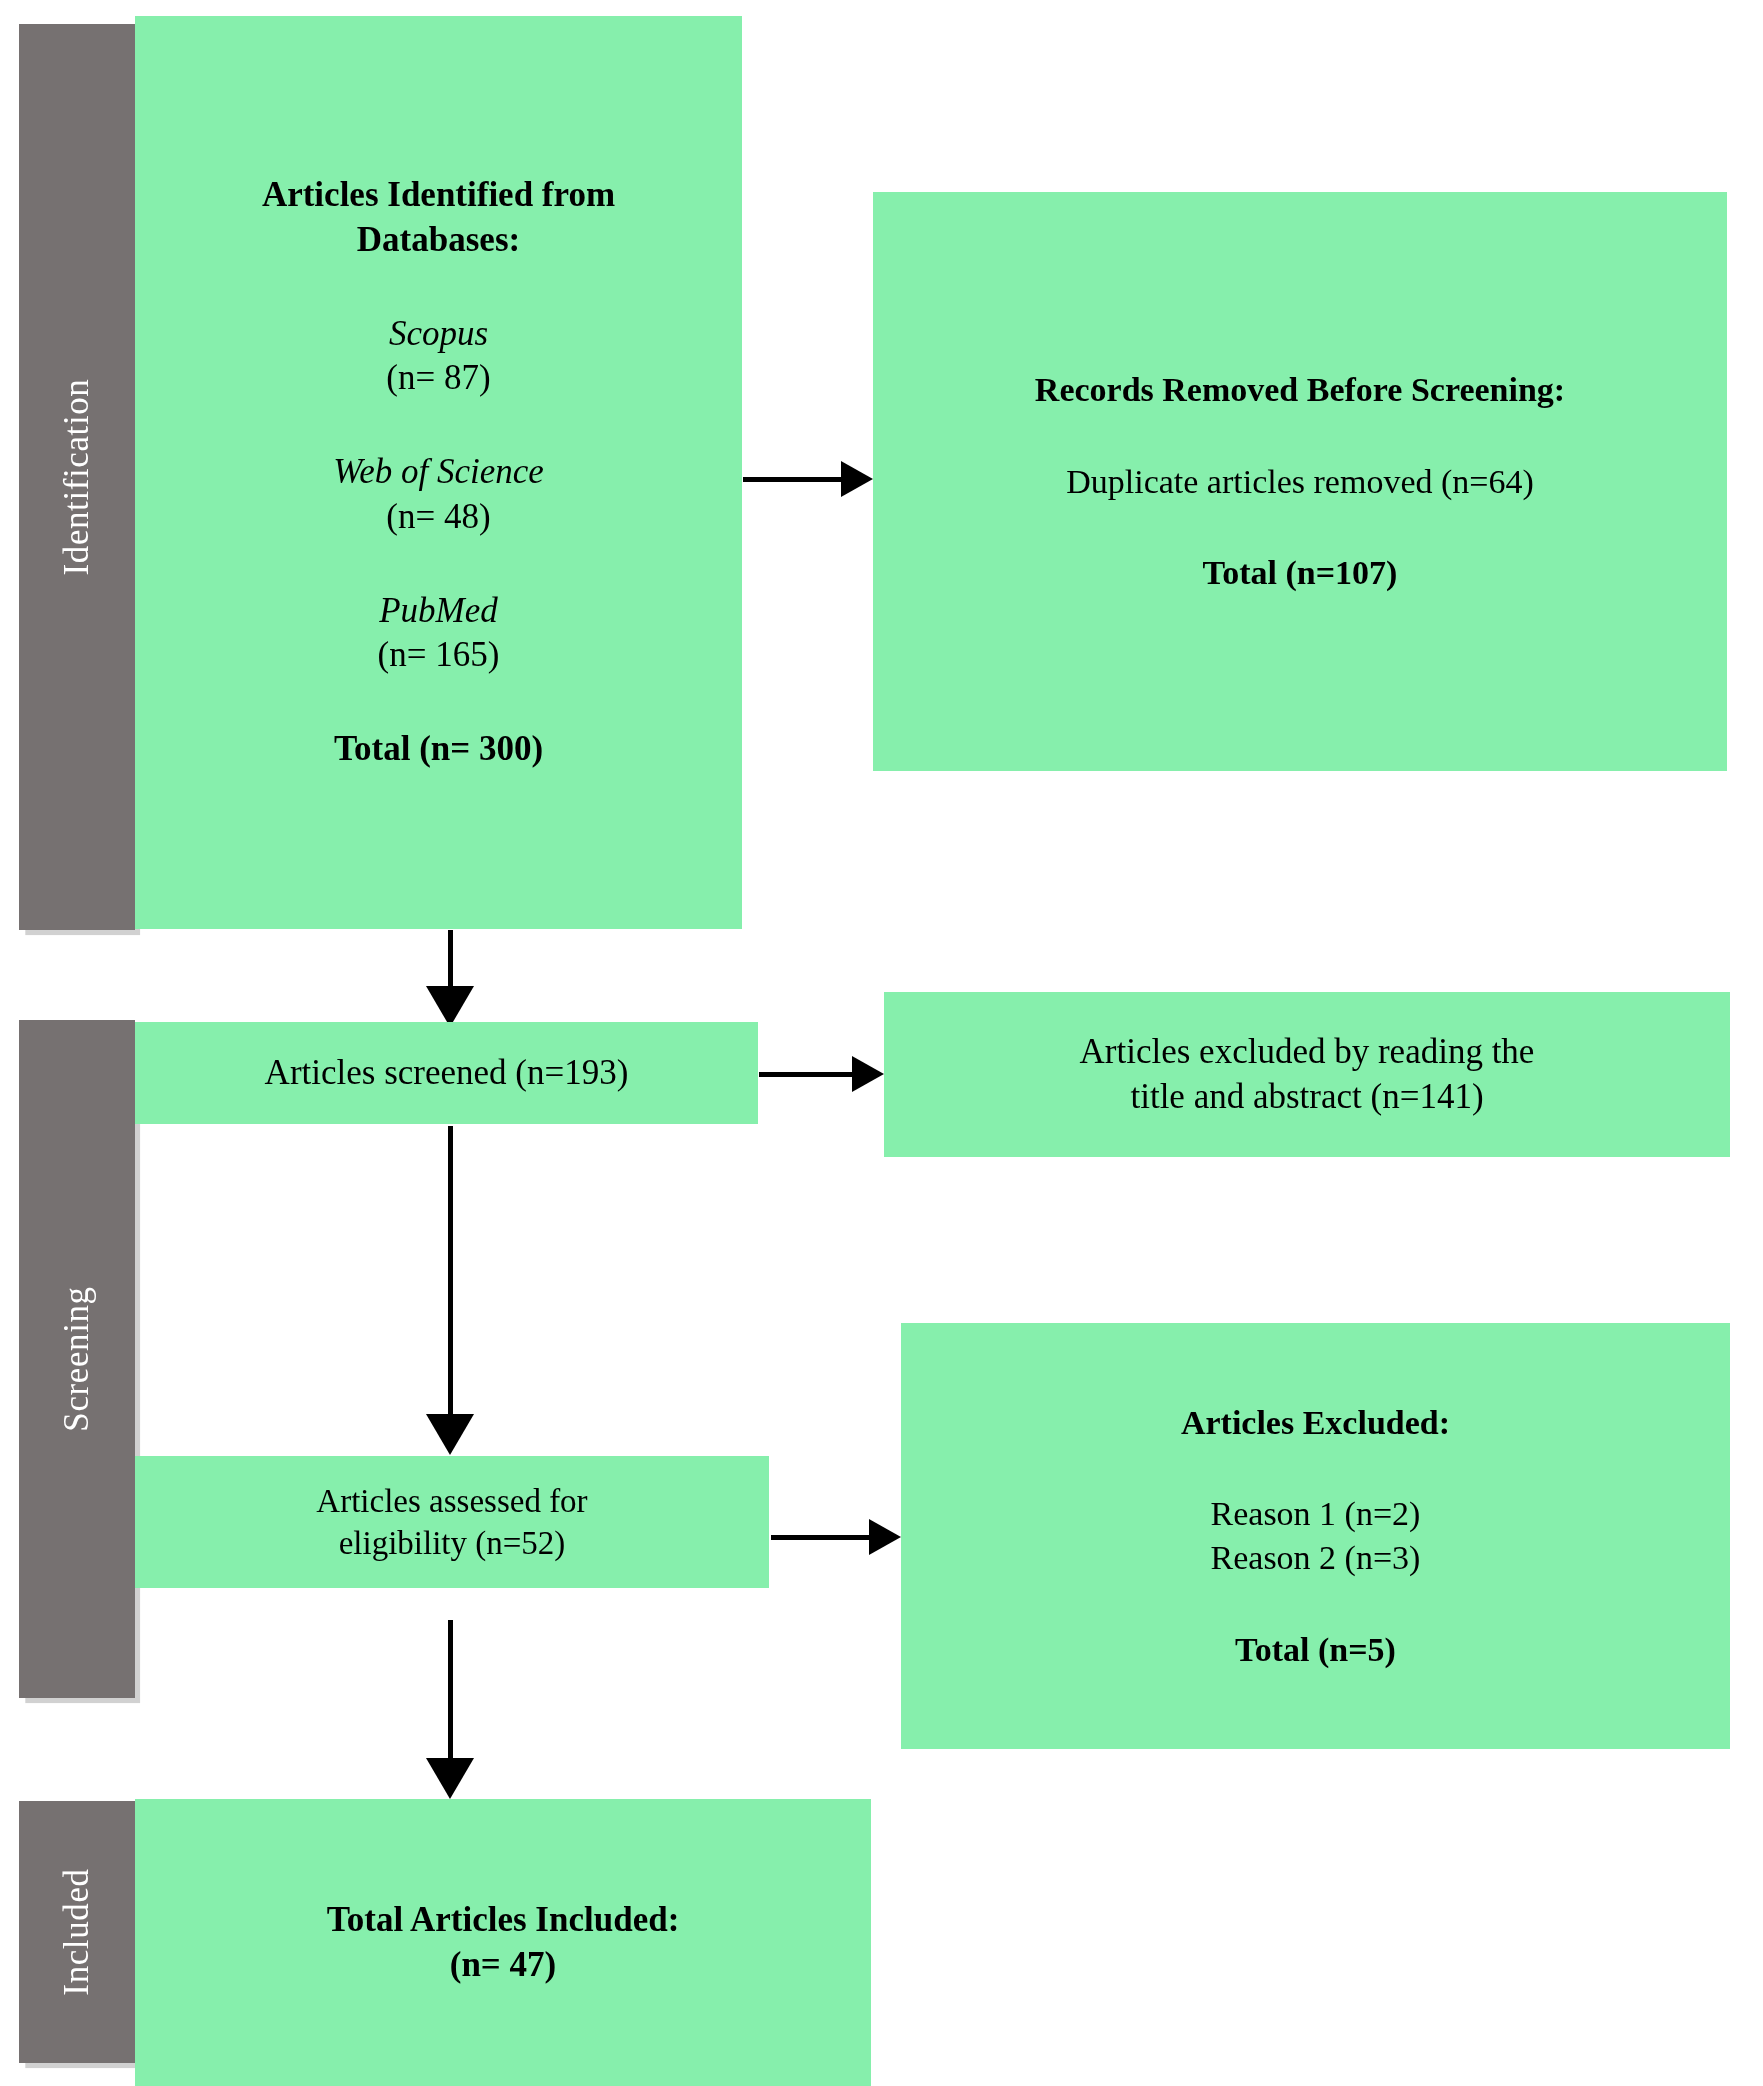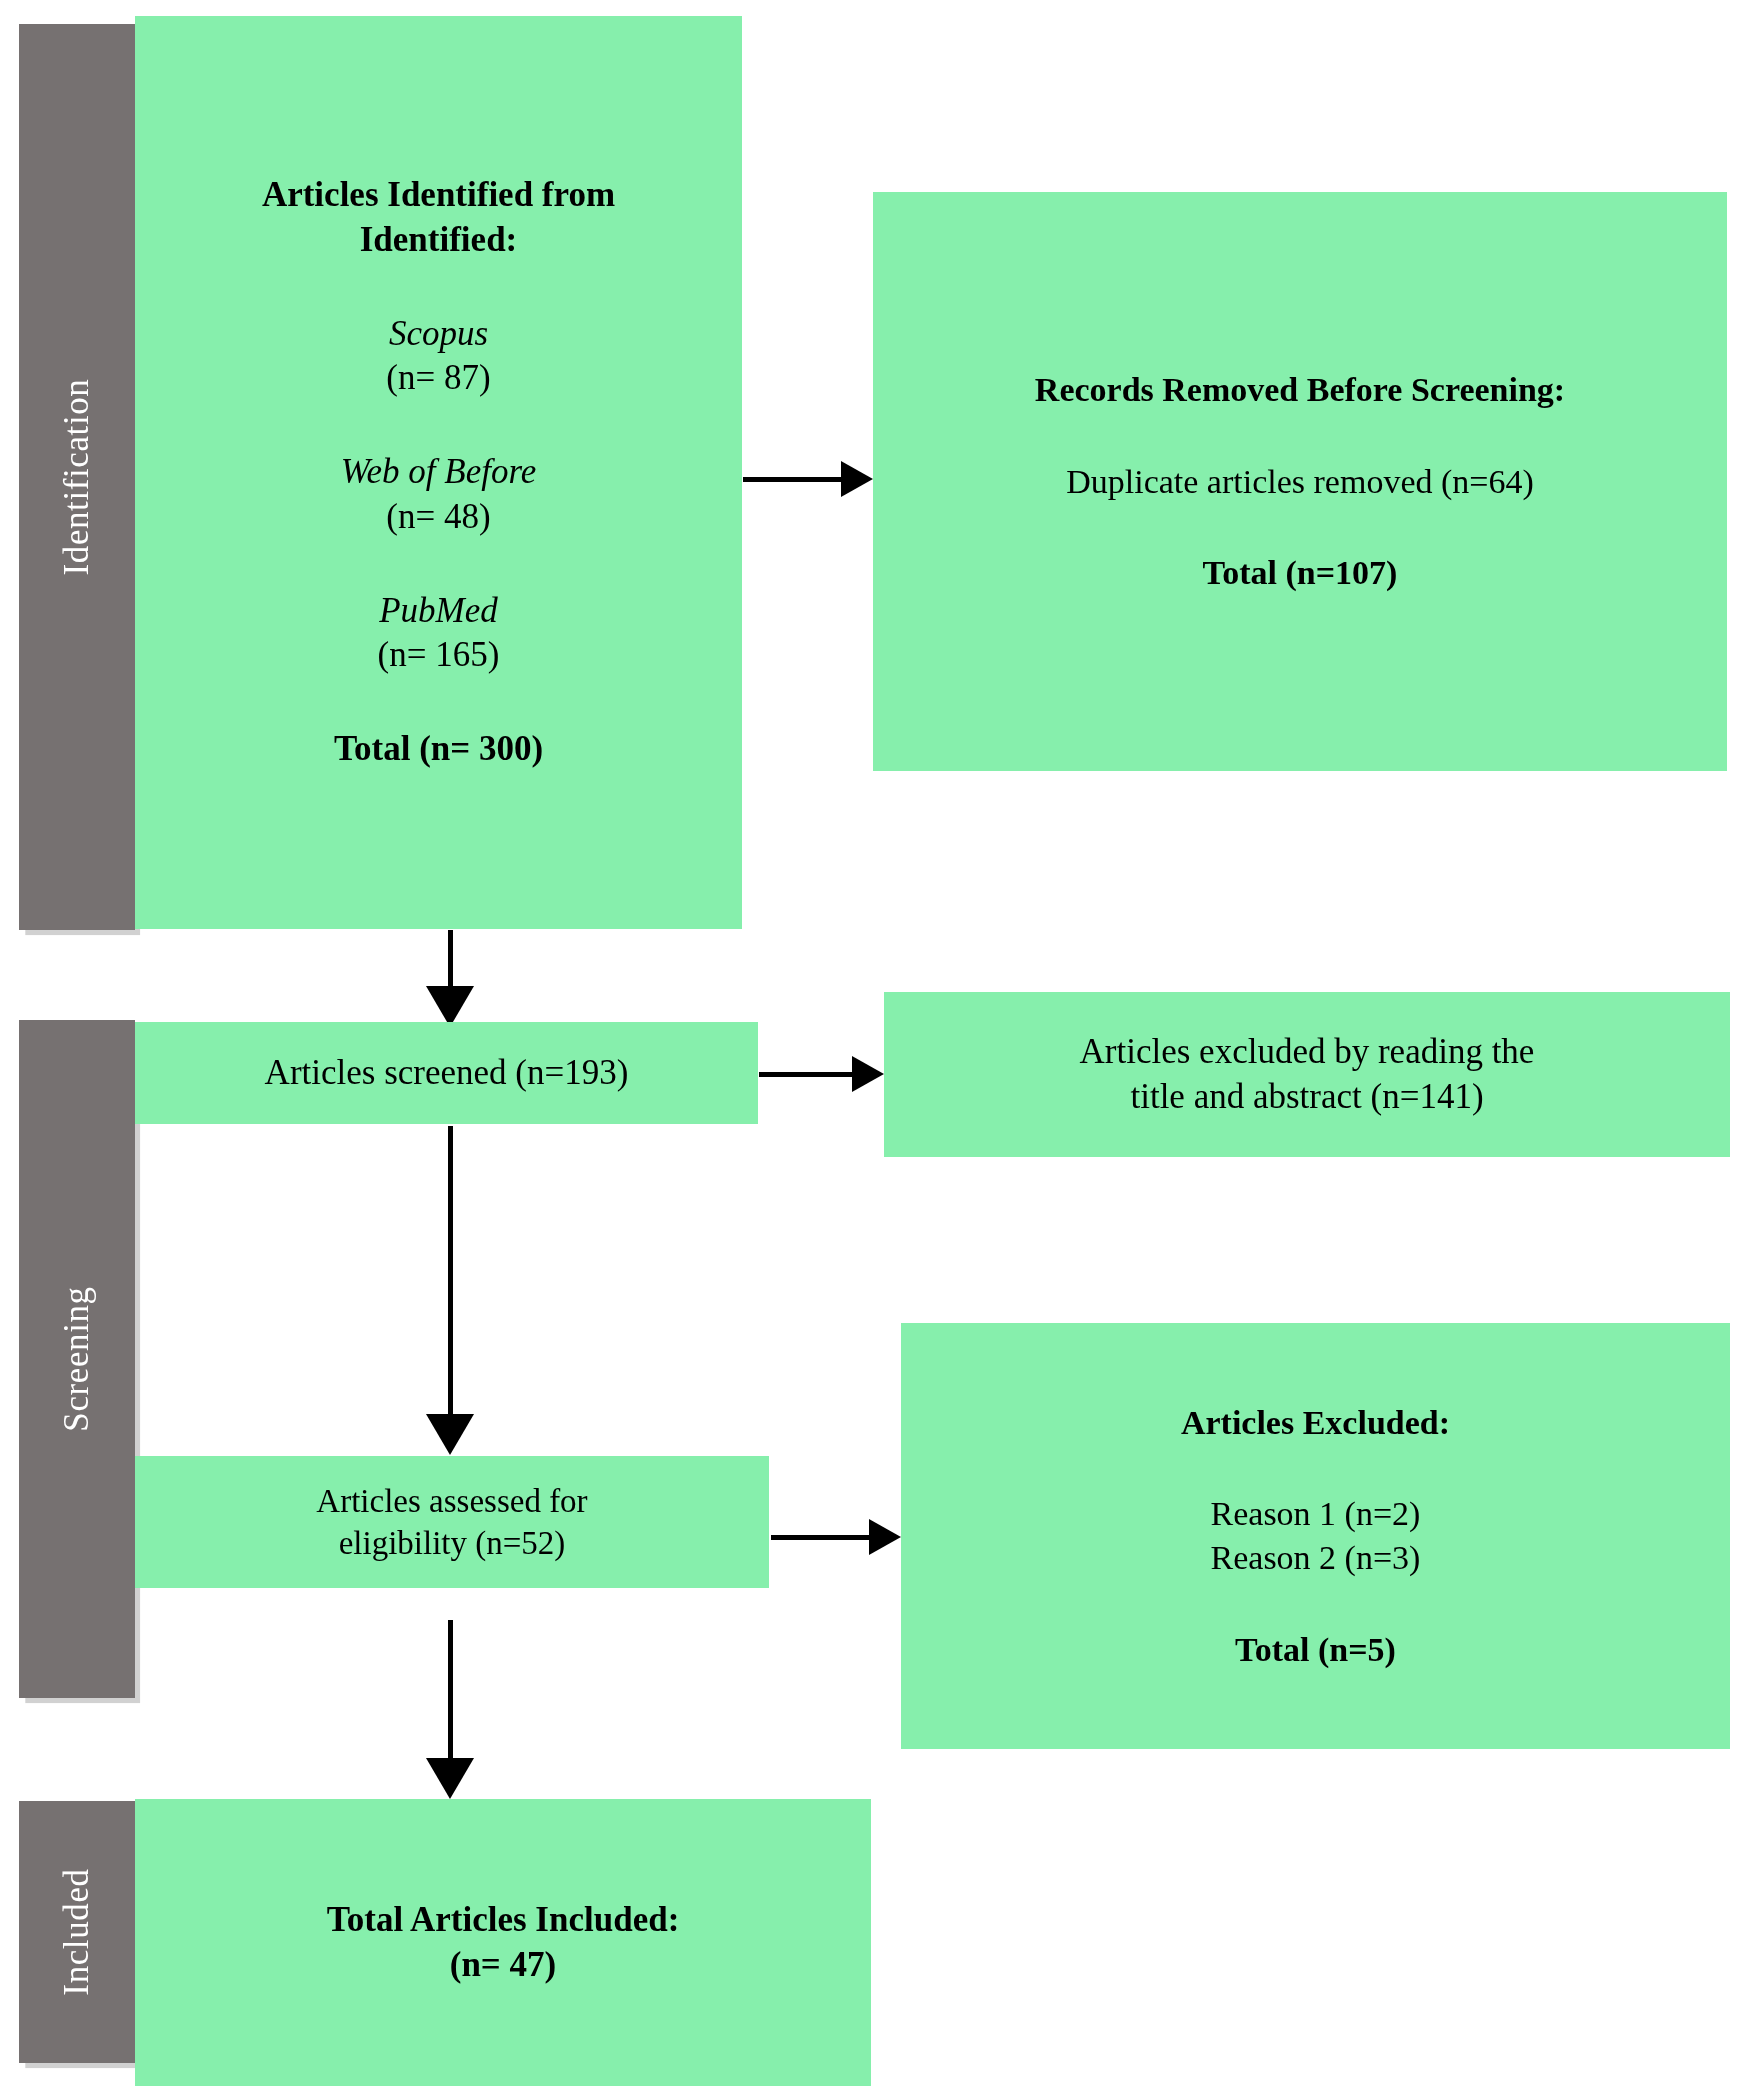--- a/index.html
+++ b/index.html
@@ -85,26 +85,26 @@
 <body>
 
 <div id="page">
 
   <div class="rail" style="left:19px;top:24px;width:116px;height:906px;">
     <span class="rail-label">Identification</span>
   </div>
 
   <div class="box" style="left:135px;top:16px;width:607px;height:913px;font-size:35px;padding:0 23px;">
     <span class="ln b">Articles Identified  from</span>
-    <span class="ln b">Identified:</span>
+    <span class="ln b">Databases:</span>
     <span class="sp" style="height:49px;"></span>
     <span class="ln i">Scopus</span>
     <span class="ln">(n= 87)</span>
     <span class="sp" style="height:49px;"></span>
-    <span class="ln i">Web of Before</span>
+    <span class="ln i">Web of Science</span>
     <span class="ln">(n= 48)</span>
     <span class="sp" style="height:49px;"></span>
     <span class="ln i">PubMed</span>
     <span class="ln">(n= 165)</span>
     <span class="sp" style="height:49px;"></span>
     <span class="ln b">Total (n= 300)</span>
   </div>
 
   <div class="h-arrow" style="left:743px;top:479px;width:130px;">
     <span class="shaft" style="width:98px;"></span>

